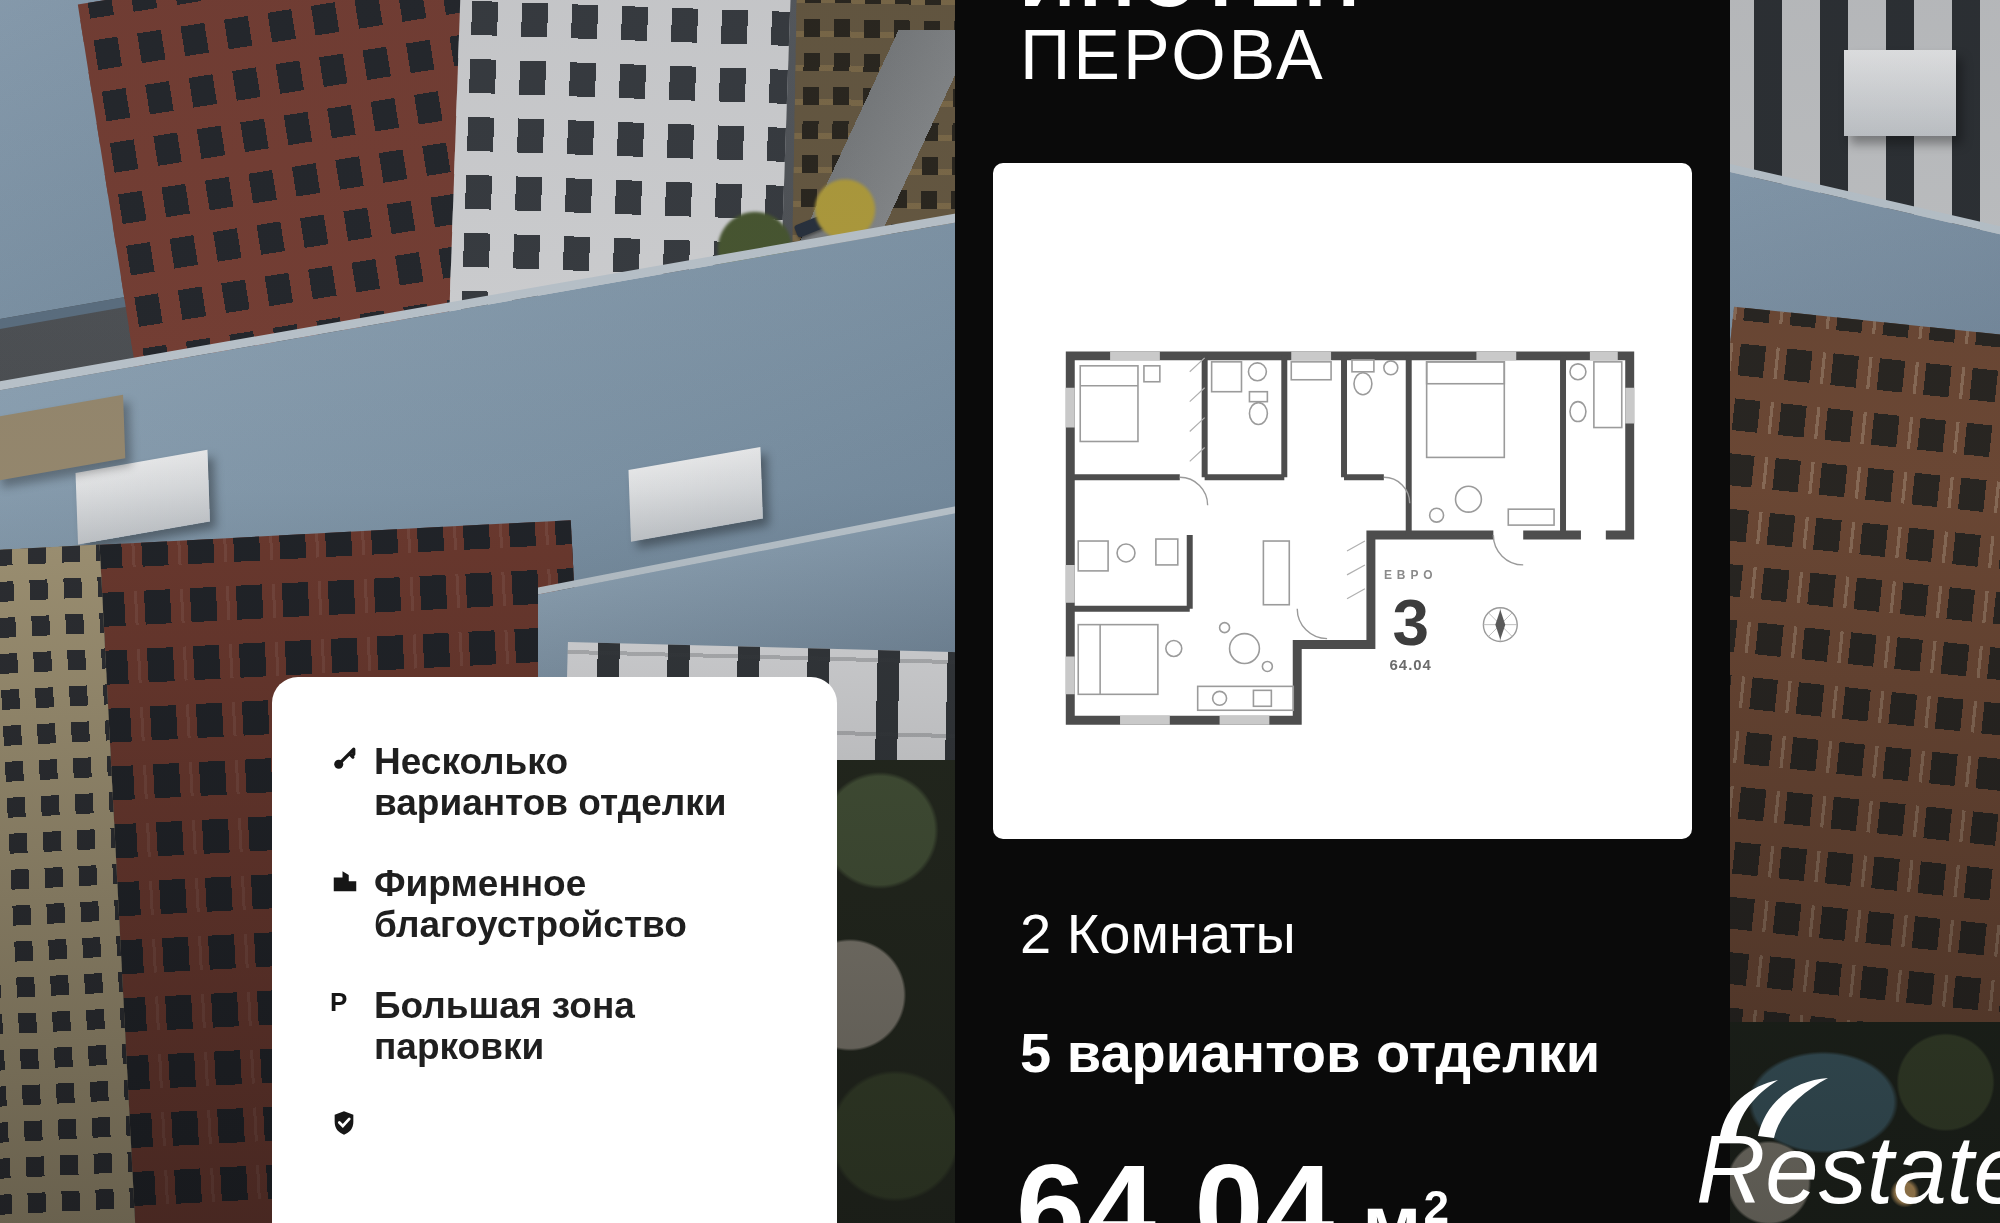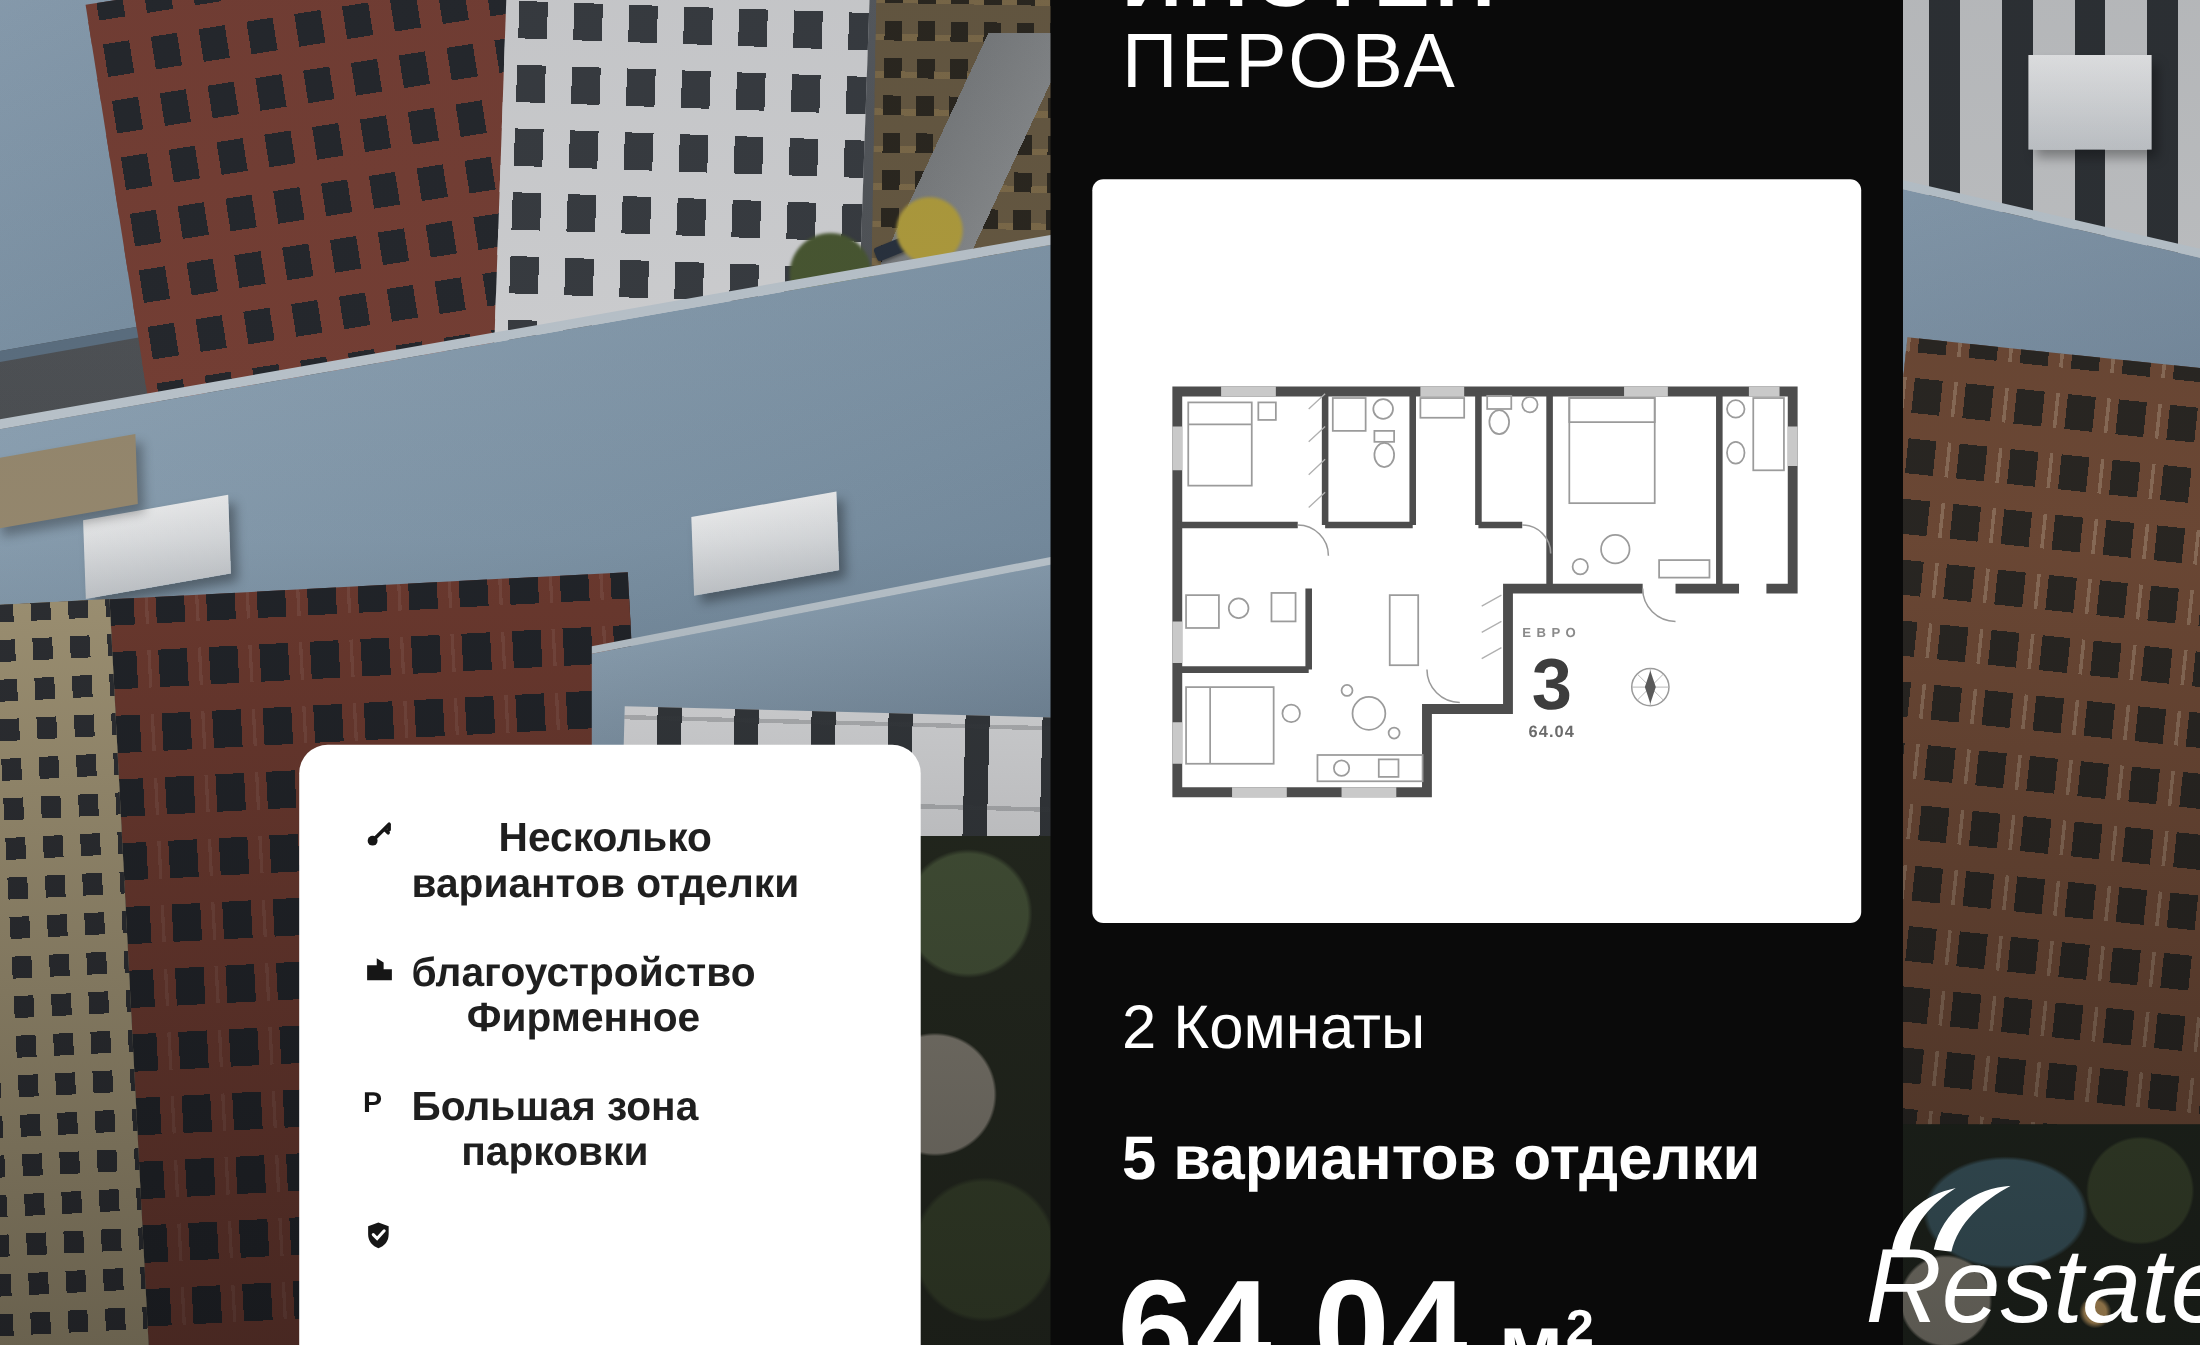--- a/index.html
+++ b/index.html
@@ -120,21 +120,21 @@
   .pl-num{font-size:66px;font-weight:700;fill:#3d3d3d;}
   .pl-area{font-size:15px;font-weight:700;fill:#6b6b6b;letter-spacing:1px;}
 
   
   .features{left:272px;top:677px;width:565px;height:620px;background:#fff;border-radius:26px;
     padding:64px 0 0 58px;}
   .feat-row{position:relative;display:flex;align-items:flex-start;margin-bottom:40px;}
   .feat-ico{width:42px;flex:0 0 42px;margin-top:2px;color:#161616;}
   .feat-ico svg{display:block;}
   .feat-p{font-size:26px;font-weight:700;color:#161616;line-height:30px;margin-top:0px;}
-  .feat-txt{color:#1f1f1f;font-size:37px;font-weight:700;line-height:41px;margin-left:2px;text-align:center;}
+  .feat-txt{color:#1f1f1f;font-size:37px;font-weight:700;line-height:41px;margin-left:2px;}
   .feat-txt span{display:block;}
 
   
   .logo{left:1696px;top:1078px;width:330px;height:150px;color:#fff;}
   .logo-cres{position:absolute;left:16px;top:0;}
   .logo-text{position:absolute;left:0px;top:44px;font-size:96px;font-style:italic;font-weight:400;
     letter-spacing:0px;line-height:1;white-space:nowrap;}
 </style>
 </head>
 <body>
@@ -261,22 +261,22 @@
       </div>
     </div>
     <div class="feat-row">
       <div class="feat-ico">
         <svg width="30" height="30" viewBox="0 0 24 24">
             <path d="M3,21 V10 H10 V5 L15,8 V21 Z M15,21 H21 V13 H15" fill="#161616"></path>
           </svg>
       </div>
       <div class="feat-txt">
 
-        <span>благоустройство</span>
-          <span>Фирменное</span>
+        <span>Фирменное</span>
+          <span>благоустройство</span>
       </div>
     </div>
     <div class="feat-row">
       <div class="feat-ico">
         <div class="feat-p">P</div>
       </div>
       <div class="feat-txt">
         <span>Большая зона</span>
           <span>парковки</span>
       </div>

